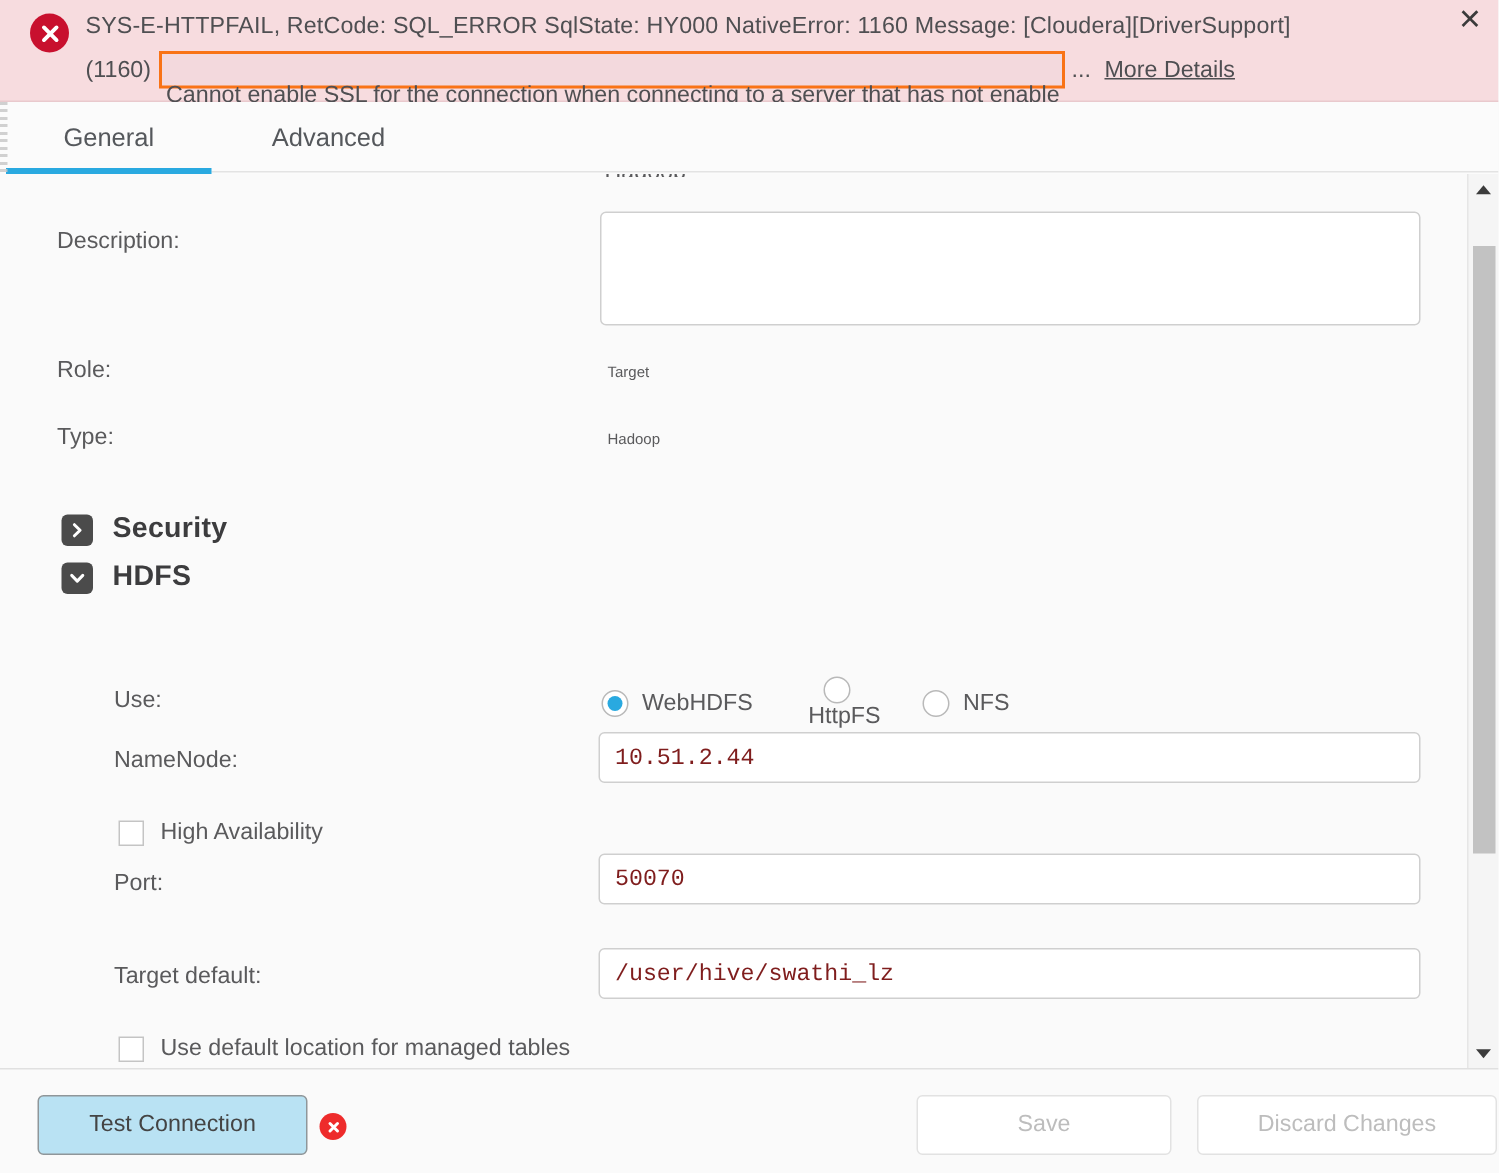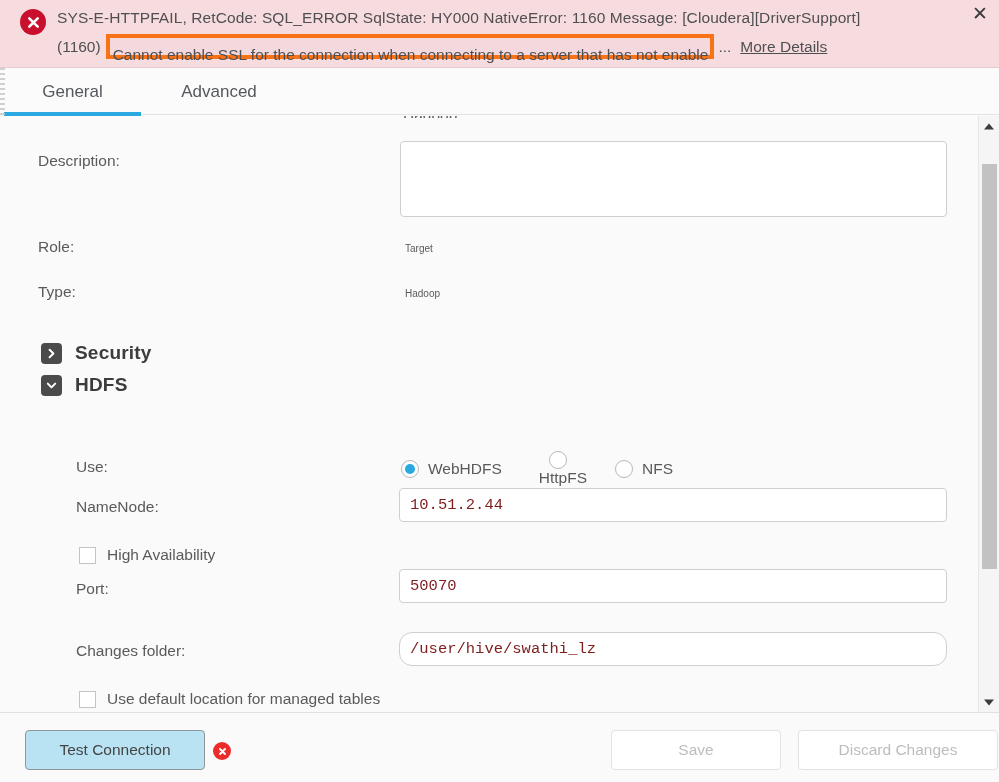--- a/index.html
+++ b/index.html
@@ -36,23 +36,23 @@
     color: #4f4f52;
     line-height: 29px;
     letter-spacing: 0.1px;
   }
   .banner-line2 {
     position: absolute; left: 57px; top: 32px;
     font-size: 15.5px; line-height: 29px; color: #4f4f52;
     display: flex; align-items: center;
   }
   .sel-box {
-    border: 4px solid #f97316;
+    border: 2px solid #f97316;
     background: #f3d9dd;
-    padding: 4px 2px 0 3px;
+    padding: 15px 2px 0 3px;
     margin-left: 5px;
     line-height: 25px;
     display: inline-block;
     height: 25px;
     box-sizing: border-box;
   }
   .ellipsis-after { margin-left: 4px; }
   .more-details {
     margin-left: 9px;
     text-decoration: underline;
@@ -329,22 +329,22 @@
     <input class="text-input" style="left: 399px; top: 372px; width: 548px;" value="10.51.2.44">
 
     <div class="check-row" style="left:79px; top:430px;">
       <span class="check-box"></span>
       <span class="check-label">High Availability</span>
     </div>
 
     <div class="row-label" style="left:76px; top:464px;">Port:</div>
     <input class="text-input" style="left: 399px; top: 453px; width: 548px;" value="50070">
 
-    <div class="row-label" style="left:76px; top:526px;">Changes folder:</div>
-    <input class="text-input" style="left: 399px; top: 516px; width: 548px; border-radius: 13px;" value="/user/hive/swathi_lz">
+    <div class="row-label" style="left:76px; top:526px;">Target default:</div>
+    <input class="text-input" style="left: 399px; top: 516px; width: 548px;" value="/user/hive/swathi_lz">
 
     <div class="check-row" style="left:79px; top:574px;">
       <span class="check-box"></span>
       <span class="check-label">Use default location for managed tables</span>
     </div>
 
   </div>
 </div>
 
 <div class="vscroll">

